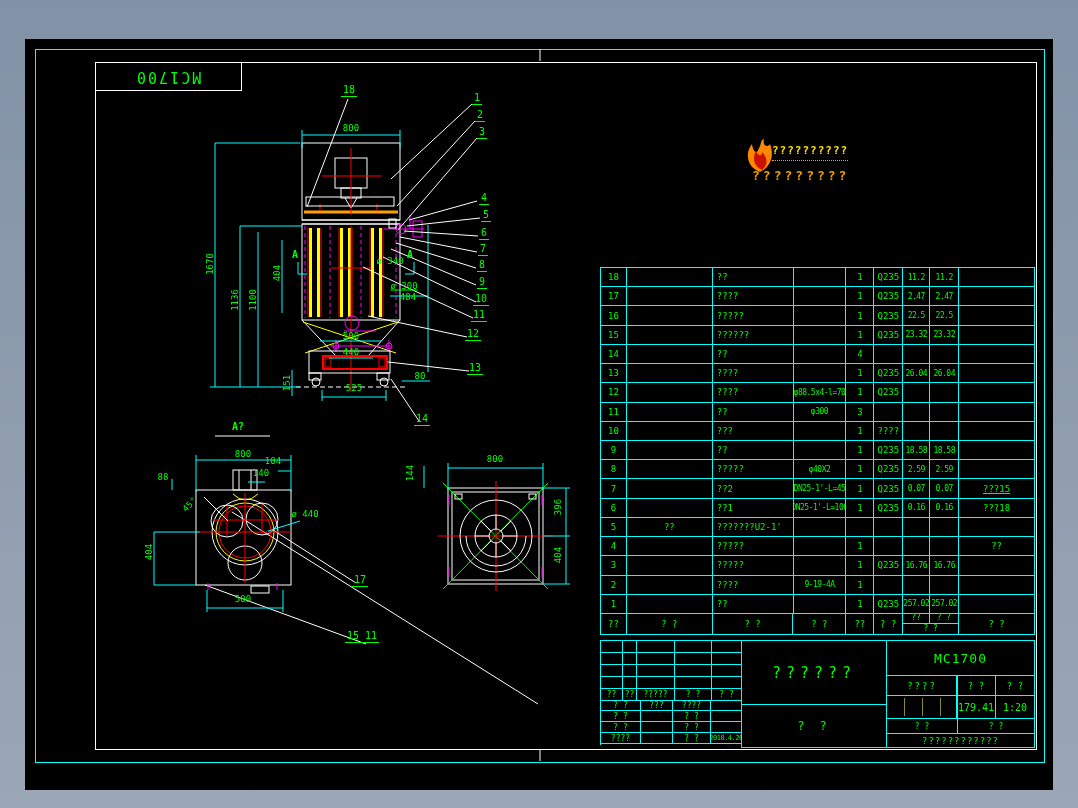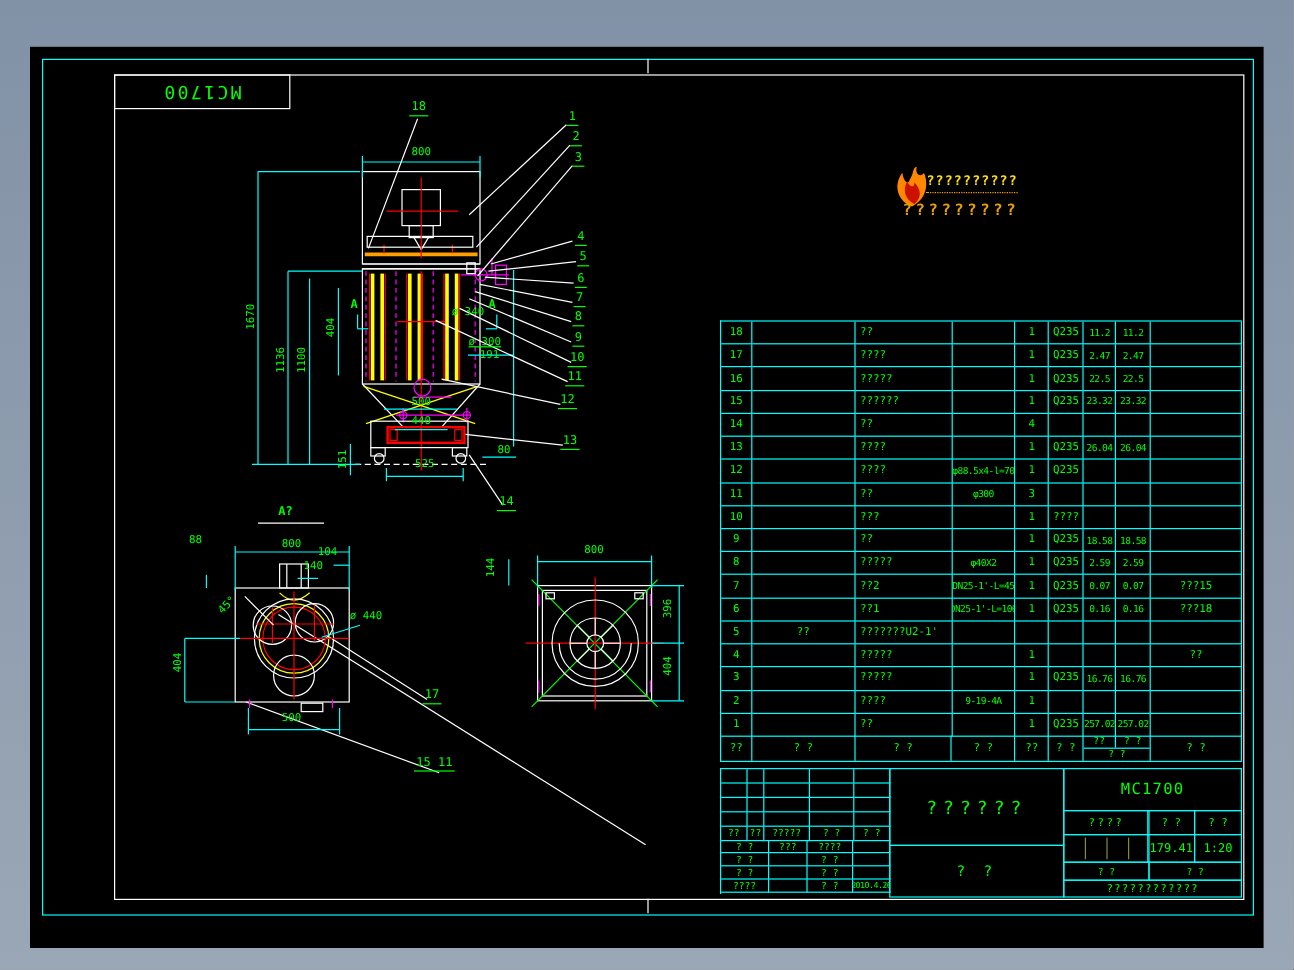--- a/index.html
+++ b/index.html
@@ -243,32 +243,32 @@
 
   <div id="labels">
       <div class="lbl dim" style="left: 351px; top: 128px; transform: translate(-50%, -50%);">800</div>
       <div class="lbl dim" style="left: 210px; top: 264px; transform: translate(-50%, -50%) rotate(-90deg);">1670</div>
       <div class="lbl dim" style="left: 235px; top: 300px; transform: translate(-50%, -50%) rotate(-90deg);">1136</div>
       <div class="lbl dim" style="left: 253px; top: 300px; transform: translate(-50%, -50%) rotate(-90deg);">1100</div>
       <div class="lbl dim" style="left: 277px; top: 273px; transform: translate(-50%, -50%) rotate(-90deg);">404</div>
       <div class="lbl dim" style="left: 287px; top: 383px; transform: translate(-50%, -50%) rotate(-90deg);">151</div>
       <div class="lbl dim" style="left: 362px; top: 261px; transform: translate(-50%, -50%); margin-left: 28px;">ø 340</div>
       <div class="lbl dim" style="left: 404px; top: 286px; transform: translate(-50%, -50%); text-decoration: underline;">ø 300</div>
-      <div class="lbl dim" style="left: 408px; top: 297px; transform: translate(-50%, -50%);">191</div>
+      <div class="lbl dim" style="left: 408px; top: 297px; transform: translate(-50%, -50%);">484</div>
       <div class="lbl dim" style="left: 351px; top: 336px; transform: translate(-50%, -50%);">500</div>
       <div class="lbl dim" style="left: 351px; top: 352px; transform: translate(-50%, -50%);">440</div>
       <div class="lbl dim" style="left: 354px; top: 388px; transform: translate(-50%, -50%);">525</div>
       <div class="lbl dim" style="left: 420px; top: 376px; transform: translate(-50%, -50%);">80</div>
       <div class="lbl sec" style="left: 295px; top: 255px; transform: translate(-50%, -50%);">A</div>
       <div class="lbl sec" style="left: 410px; top: 255px; transform: translate(-50%, -50%);">A</div>
       <div class="lbl sec" style="left: 238px; top: 427px; transform: translate(-50%, -50%);">A?</div>
       <div class="lbl dim" style="left: 243px; top: 454px; transform: translate(-50%, -50%);">800</div>
       <div class="lbl dim" style="left: 273px; top: 461px; transform: translate(-50%, -50%); text-align: center;">104</div>
       <div class="lbl dim" style="left: 261px; top: 473px; transform: translate(-50%, -50%);">140</div>
-      <div class="lbl dim" style="left: 163px; top: 451px; transform: translate(-50%, -50%);">88</div>
+      <div class="lbl dim" style="left: 163px; top: 477px; transform: translate(-50%, -50%);">88</div>
       <div class="lbl dim" style="left: 149px; top: 552px; transform: translate(-50%, -50%) rotate(-90deg);">404</div>
       <div class="lbl dim" style="left: 243px; top: 599px; transform: translate(-50%, -50%);">500</div>
       <div class="lbl dim" style="left: 305px; top: 514px; transform: translate(-50%, -50%);">ø 440</div>
       <div class="lbl dim" style="left: 190px; top: 505px; transform: translate(-50%, -50%) rotate(-45deg);">45°</div>
       <div class="lbl dim" style="left: 495px; top: 459px; transform: translate(-50%, -50%);">800</div>
       <div class="lbl dim" style="left: 410px; top: 473px; transform: translate(-50%, -50%) rotate(-90deg);">144</div>
       <div class="lbl dim" style="left: 558px; top: 507px; transform: translate(-50%, -50%) rotate(-90deg);">396</div>
       <div class="lbl dim" style="left: 558px; top: 555px; transform: translate(-50%, -50%) rotate(-90deg);">404</div>
       <div class="lbl callout" style="left: 349px; top: 91px; transform: translate(-50%, -50%);">18</div>
       <div class="lbl callout" style="left: 477px; top: 99px; transform: translate(-50%, -50%);">1</div>
@@ -422,21 +422,21 @@
       </div>
       <div class="prow">
         <div class="pcell pc0" style="width: 26px;">7</div>
         <div class="pcell pc1" style="width: 86px;"></div>
         <div class="pcell pc2" style="width: 81px;">??2</div>
         <div class="pcell pc3" style="width: 53px;">DN25-1'-L=45</div>
         <div class="pcell pc4" style="width: 28px;">1</div>
         <div class="pcell pc5" style="width: 29px;">Q235</div>
         <div class="pcell pc6" style="width: 27px;">0.07</div>
         <div class="pcell pc7" style="width: 29px;">0.07</div>
-        <div class="pcell pc8" style="width: 76px;">???15</div>
+        <div class="pcell pc8" style="width: 76px; text-decoration: underline;">???15</div>
       </div>
       <div class="prow">
         <div class="pcell pc0" style="width: 26px;">6</div>
         <div class="pcell pc1" style="width: 86px;"></div>
         <div class="pcell pc2" style="width: 81px;">??1</div>
         <div class="pcell pc3" style="width: 53px;">DN25-1'-L=106</div>
         <div class="pcell pc4" style="width: 28px;">1</div>
         <div class="pcell pc5" style="width: 29px;">Q235</div>
         <div class="pcell pc6" style="width: 27px;">0.16</div>
         <div class="pcell pc7" style="width: 29px;">0.16</div>

